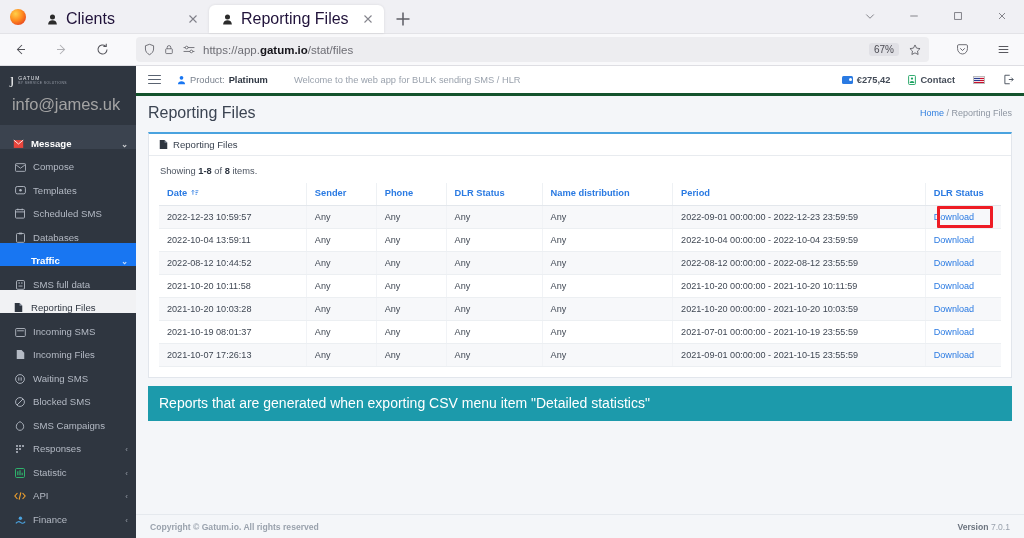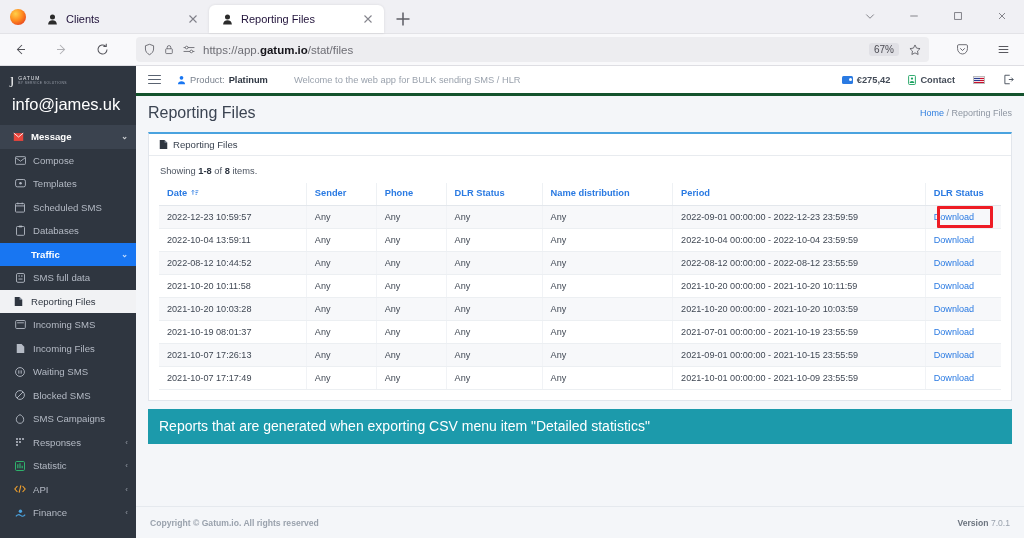--- a/index.html
+++ b/index.html
@@ -23,21 +23,21 @@
   .tab {
     height: 28px; display: flex; align-items: center; gap: 7px;
     padding: 0 8px 0 12px; font-size: 11.5px; color: #20123a;
     border-radius: 6px 6px 0 0; min-width: 175px; max-width: 190px;
     position: relative;
   }
   .tab.active { background: #ffffff; box-shadow: 0 0 3px rgba(0,0,0,.10); }
   .tab .favicon { width: 13px; height: 13px; flex: 0 0 auto; }
   .tab .tlabel {
     flex: 1 1 auto; white-space: nowrap; overflow: hidden;
-    text-overflow: ellipsis; font-size: 11px;
+    text-overflow: ellipsis; font-size: 16px;
   }
   .tab .tclose { width: 16px; height: 16px; opacity: .75; flex: 0 0 auto; }
   .newtab { width: 26px; height: 26px; margin: 0 0 1px 6px; opacity: .8; }
   .winctl { position: absolute; right: 0; bottom: 2px; display: flex; align-items: center; }
   .winctl > div { width: 44px; height: 30px; display: flex; align-items: center; justify-content: center; opacity: .72; }
 
   .navbar {
     height: 32px; background: #f9f9fb; display: flex; align-items: center;
     gap: 14px; padding: 0 7px; border-bottom: 1px solid #dedee3;
   }
@@ -58,25 +58,25 @@
   .sidebar {
     position: absolute; left: 0; top: 66px; width: 136px; height: 472px;
     background: #2f3640; overflow: hidden;
   }
   .logo-wrap { height: 22px; padding: 5px 0 0 10px; display: flex; align-items: center; gap: 4px; }
   .logo-mark { font-size: 15px; color: #ffffff; line-height: 1; font-family: "Liberation Serif", serif; }
   .logo-txt { display: flex; flex-direction: column; }
   .logo-txt .l1 { font-size: 5px; letter-spacing: .9px; color: #e4e6ea; }
   .logo-txt .l2 { font-size: 3.4px; letter-spacing: .4px; color: #9aa0ab; }
   .useremail {
-    padding: 7px 0 11px 12px; font-size: 16.5px; color: #ffffff;
+    padding: 7px 0 11px 12px; font-size: 16.5px; color: #a3a3a3;
     letter-spacing: -.1px; white-space: nowrap;
   }
   .navitem {
-    height: 23.5px; display: flex; align-items: center; gap: 7px;
+    height: 23.5px; display: flex; align-items: flex-end; gap: 7px;
     padding: 0 8px 0 12px; font-size: 9.6px; color: #b4bac4; white-space: nowrap;
   }
   .navitem .ico { width: 12px; display: flex; align-items: center; justify-content: center; flex: 0 0 12px; }
   .navitem .lbl { flex: 1 1 auto; }
   .navitem .chev { font-size: 8px; opacity: .75; }
   .navitem.group { background: #3b434f; color: #ffffff; font-weight: bold; }
   .navitem.active { background: #1876f2; color: #ffffff; font-weight: bold; }
   .navitem.selected { background: #f1f2f4; color: #2f3640; }
   .navitem.sub { padding-left: 14px; }
 
@@ -132,21 +132,21 @@
     position: absolute; left: 11px; top: 0px; width: 56px; height: 22px;
     border: 3px solid #ee1c25; border-radius: 1px; pointer-events: none;
   }
 
   .infobar {
     margin: 8px 12px 0 12px; background: #1c9aab; color: #ffffff;
     font-size: 14px; padding: 9px 11px; line-height: 1.2;
   }
 
   .footer {
-    position: absolute; left: 0; bottom: 0; width: 888px; height: 32px;
+    position: absolute; left: 0; bottom: 0; width: 888px; height: 24px;
     background: #f4f6f9; border-top: 1px solid #e5e9ee;
     display: flex; align-items: center; padding: 0 14px;
   }
   .footer .cpy { font-size: 8.6px; color: #9aa2ad; font-weight: bold; }
   .footer .ver { margin-left: auto; font-size: 8.6px; color: #9aa2ad; }
   .footer .ver b { color: #6c747f; }
 
   .wallet { width: 11px; height: 8px; background: #2a7ae2; border-radius: 1.5px; display: inline-block; position: relative; }
   .wallet:after { content:""; position:absolute; right:1px; top:2.5px; width:3px; height:3px; background:#fff; border-radius:50%; }
   .flagbox { width: 12px; height: 8px; background: #c8102e; position: relative; display: inline-block; border: .5px solid #bbb; }
@@ -591,29 +591,20 @@
               </tr>
               <tr>
                 <td>2021-10-07 17:26:13</td>
                 <td>Any</td>
                 <td>Any</td>
                 <td>Any</td>
                 <td>Any</td>
                 <td>2021-09-01 00:00:00 - 2021-10-15 23:55:59</td>
                 <td><a class="dl" href="#">Download</a></td>
               </tr>
-              <tr>
-                <td>2021-10-07 17:17:49</td>
-                <td>Any</td>
-                <td>Any</td>
-                <td>Any</td>
-                <td>Any</td>
-                <td>2021-10-01 00:00:00 - 2021-10-09 23:55:59</td>
-                <td><a class="dl" href="#">Download</a></td>
-              </tr>
             </tbody>
         </table>
       </div>
     </div>
 
     <div class="infobar">Reports that are generated when exporting CSV menu item "Detailed statistics"</div>
 
     <div class="footer">
       <span class="cpy">Copyright © Gatum.io. All rights reserved</span>
       <span class="ver">

